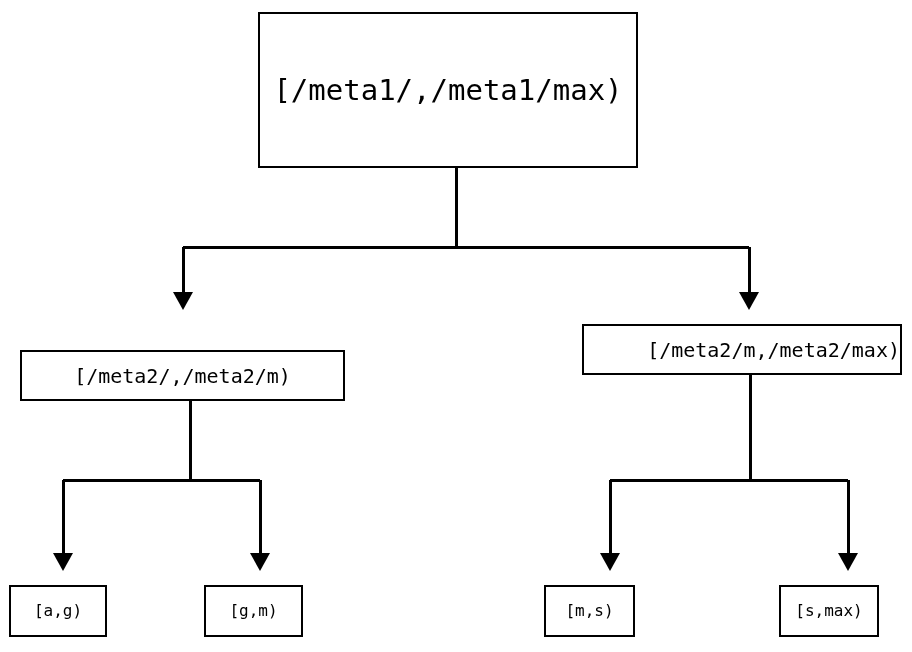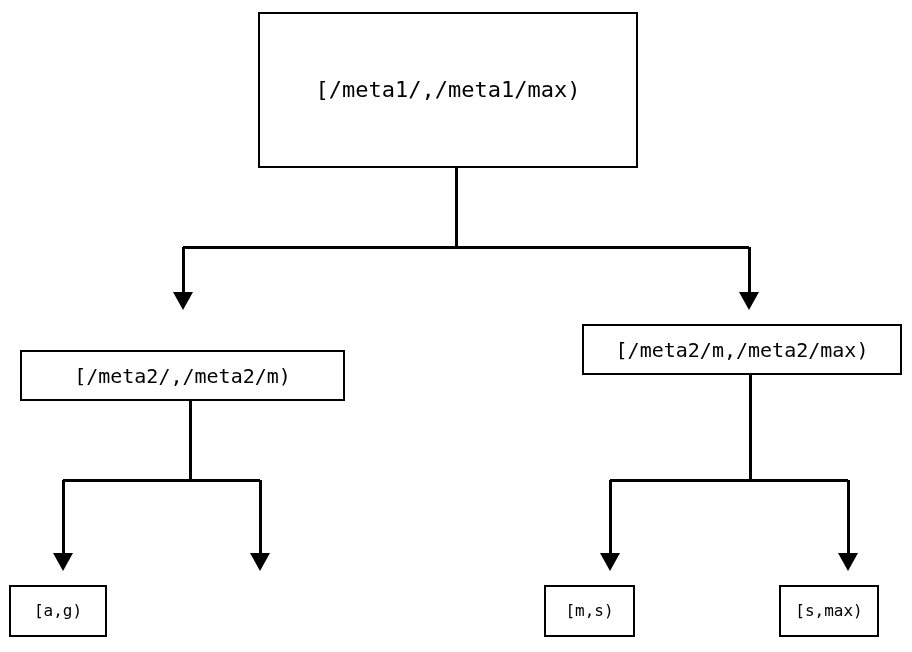--- a/index.html
+++ b/index.html
@@ -39,37 +39,38 @@
     display: block;
     line-height: 1;
     letter-spacing: 0px;
   }
   
   #node-root {
     left: 258px;
     top: 12px;
     width: 380px;
     height: 156px;
-    font-size: 22px;
+    font-size: 29px;
   }
   
   #node-mid-left {
     left: 20px;
     top: 324px;
     width: 325px;
     height: 51px;
     font-size: 20px;
     margin-top: 26px;
   }
   #node-mid-right {
     left: 582px;
     top: 324px;
     width: 320px;
     height: 51px;
     font-size: 20px;
+    justify-content: flex-end;
   }
   
   .leaf {
     top: 585px;
     height: 52px;
     font-size: 16px;
   }
   #node-leaf-0 { left: 9px;   width: 98px; }
   #node-leaf-1 { left: 204px; width: 99px; }
   #node-leaf-2 { left: 544px; width: 91px; }
@@ -120,20 +121,23 @@
   </div>
 
   <div class="node" id="node-mid-right">
     <span class="node-label">[/meta2/m,/meta2/max)</span>
   </div>
 
   <div class="node leaf" id="node-leaf-0">
     <span class="node-label">[a,g)</span>
   </div>
 
+  <div class="node leaf" id="node-leaf-1">
+    <span class="node-label">[g,m)</span>
+  </div>
 
   <div class="node leaf" id="node-leaf-2">
     <span class="node-label">[m,s)</span>
   </div>
 
   <div class="node leaf" id="node-leaf-3">
     <span class="node-label">[s,max)</span>
   </div>
 
 </div>

